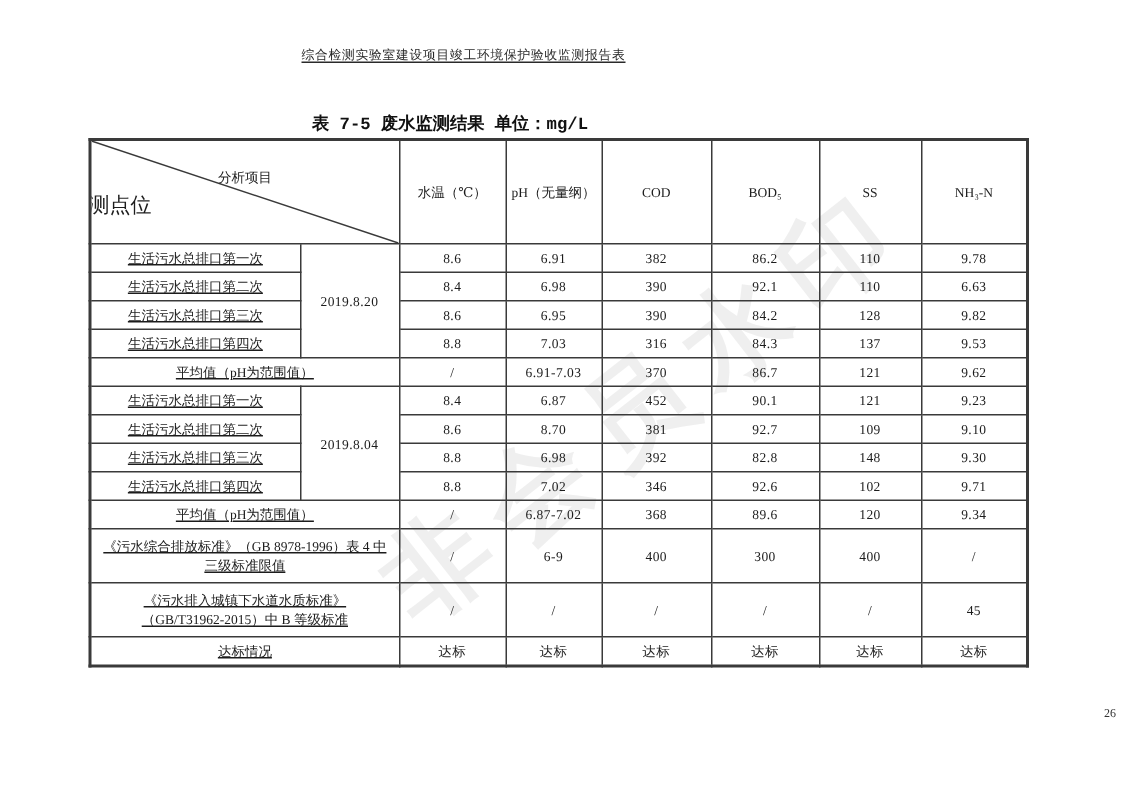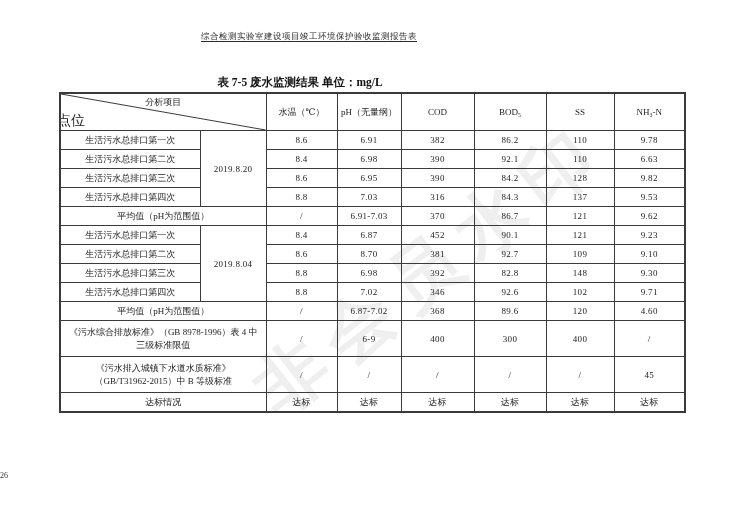--- a/index.html
+++ b/index.html
@@ -8,51 +8,51 @@
     font-family:"Liberation Serif","DejaVu Serif",serif;color:#1c1c1c;
   }
   .page{position:absolute;inset:0;}
   .doc-header{
     position:absolute;top:31px;left:0;width:618px;text-align:center;
     font-size:8.5px;letter-spacing:.5px;color:#2a2a2a;
   }
   .doc-header span{text-decoration:underline;text-underline-offset:2px;}
   .tbl-title{
     position:absolute;top:75px;left:0;width:600px;text-align:center;
-    font-size:11.5px;font-weight:bold;color:#111;
+    font-size:11.5px;font-weight:bold;color:#111;font-family:Liberation Mono, monospace;
   }
   .watermark{
     position:absolute;left:150px;top:110px;width:560px;height:320px;
     display:flex;align-items:center;justify-content:center;
     transform:rotate(-38deg);transform-origin:center center;
     font-size:70px;letter-spacing:14px;color:rgba(130,130,130,0.13);
     font-weight:bold;pointer-events:none;white-space:nowrap;z-index:0;
   }
   .tbl-wrap{position:absolute;left:59px;top:92px;z-index:1;}
   table{border-collapse:collapse;table-layout:fixed;background:transparent;}
   td{
     border:1px solid #3a3a3a;text-align:center;vertical-align:middle;
     padding:0 1px;font-size:9px;color:#1c1c1c;overflow:hidden;
   }
   table{border:2px solid #3a3a3a;}
-  td.lbl{font-size:9px;}
+  td.lbl{font-size:9px;text-decoration:underline;}
   td.v{font-size:9px;letter-spacing:.3px;}
   tr.r td{height:18px;}
   tr.hdr td{height:34px;font-size:9px;}
   tr.std td{height:35px;}
-  .corner{position:relative;padding:0;}
+  .corner{position:relative;padding:16px;}
   .corner svg{position:absolute;inset:0;width:100%;height:100%;}
   .corner .c-top{position:relative;margin-top:2px;text-align:center;font-size:9px;}
   .corner .c-bot{position:relative;margin-top:3px;text-align:left;font-size:14px;transform:translateX(-32px);}
   .note{
     position:absolute;left:57px;top:419px;width:688px;z-index:1;
     font-size:10.5px;line-height:21px;text-align:justify;text-indent:2em;color:#1a1a1a;
   }
   .page-num{
-    position:absolute;top:471px;left:0;width:744px;text-align:left;
+    position:absolute;top:471px;left:0;width:744px;text-align:right;
     font-size:8px;color:#333;
   }
 </style>
 </head>
 <body>
 
 <div class="page">
 
   <div class="doc-header">
     <span>综合检测实验室建设项目竣工环境保护验收监测报告表</span>
@@ -175,21 +175,21 @@
           <td class="v">102</td>
           <td class="v">9.71</td>
         </tr>
         <tr class="r">
           <td class="lbl" colspan="2">平均值（pH为范围值）</td>
           <td class="v">/</td>
           <td class="v">6.87-7.02</td>
           <td class="v">368</td>
           <td class="v">89.6</td>
           <td class="v">120</td>
-          <td class="v">4.60</td>
+          <td class="v">9.34</td>
         </tr>
 
         <tr class="std">
           <td class="lbl" colspan="2">
             <div>《污水综合排放标准》（GB 8978-1996）表 4 中</div>
             <div>三级标准限值</div>
           </td>
           <td class="v">/</td>
           <td class="v">6-9</td>
           <td class="v">400</td>

